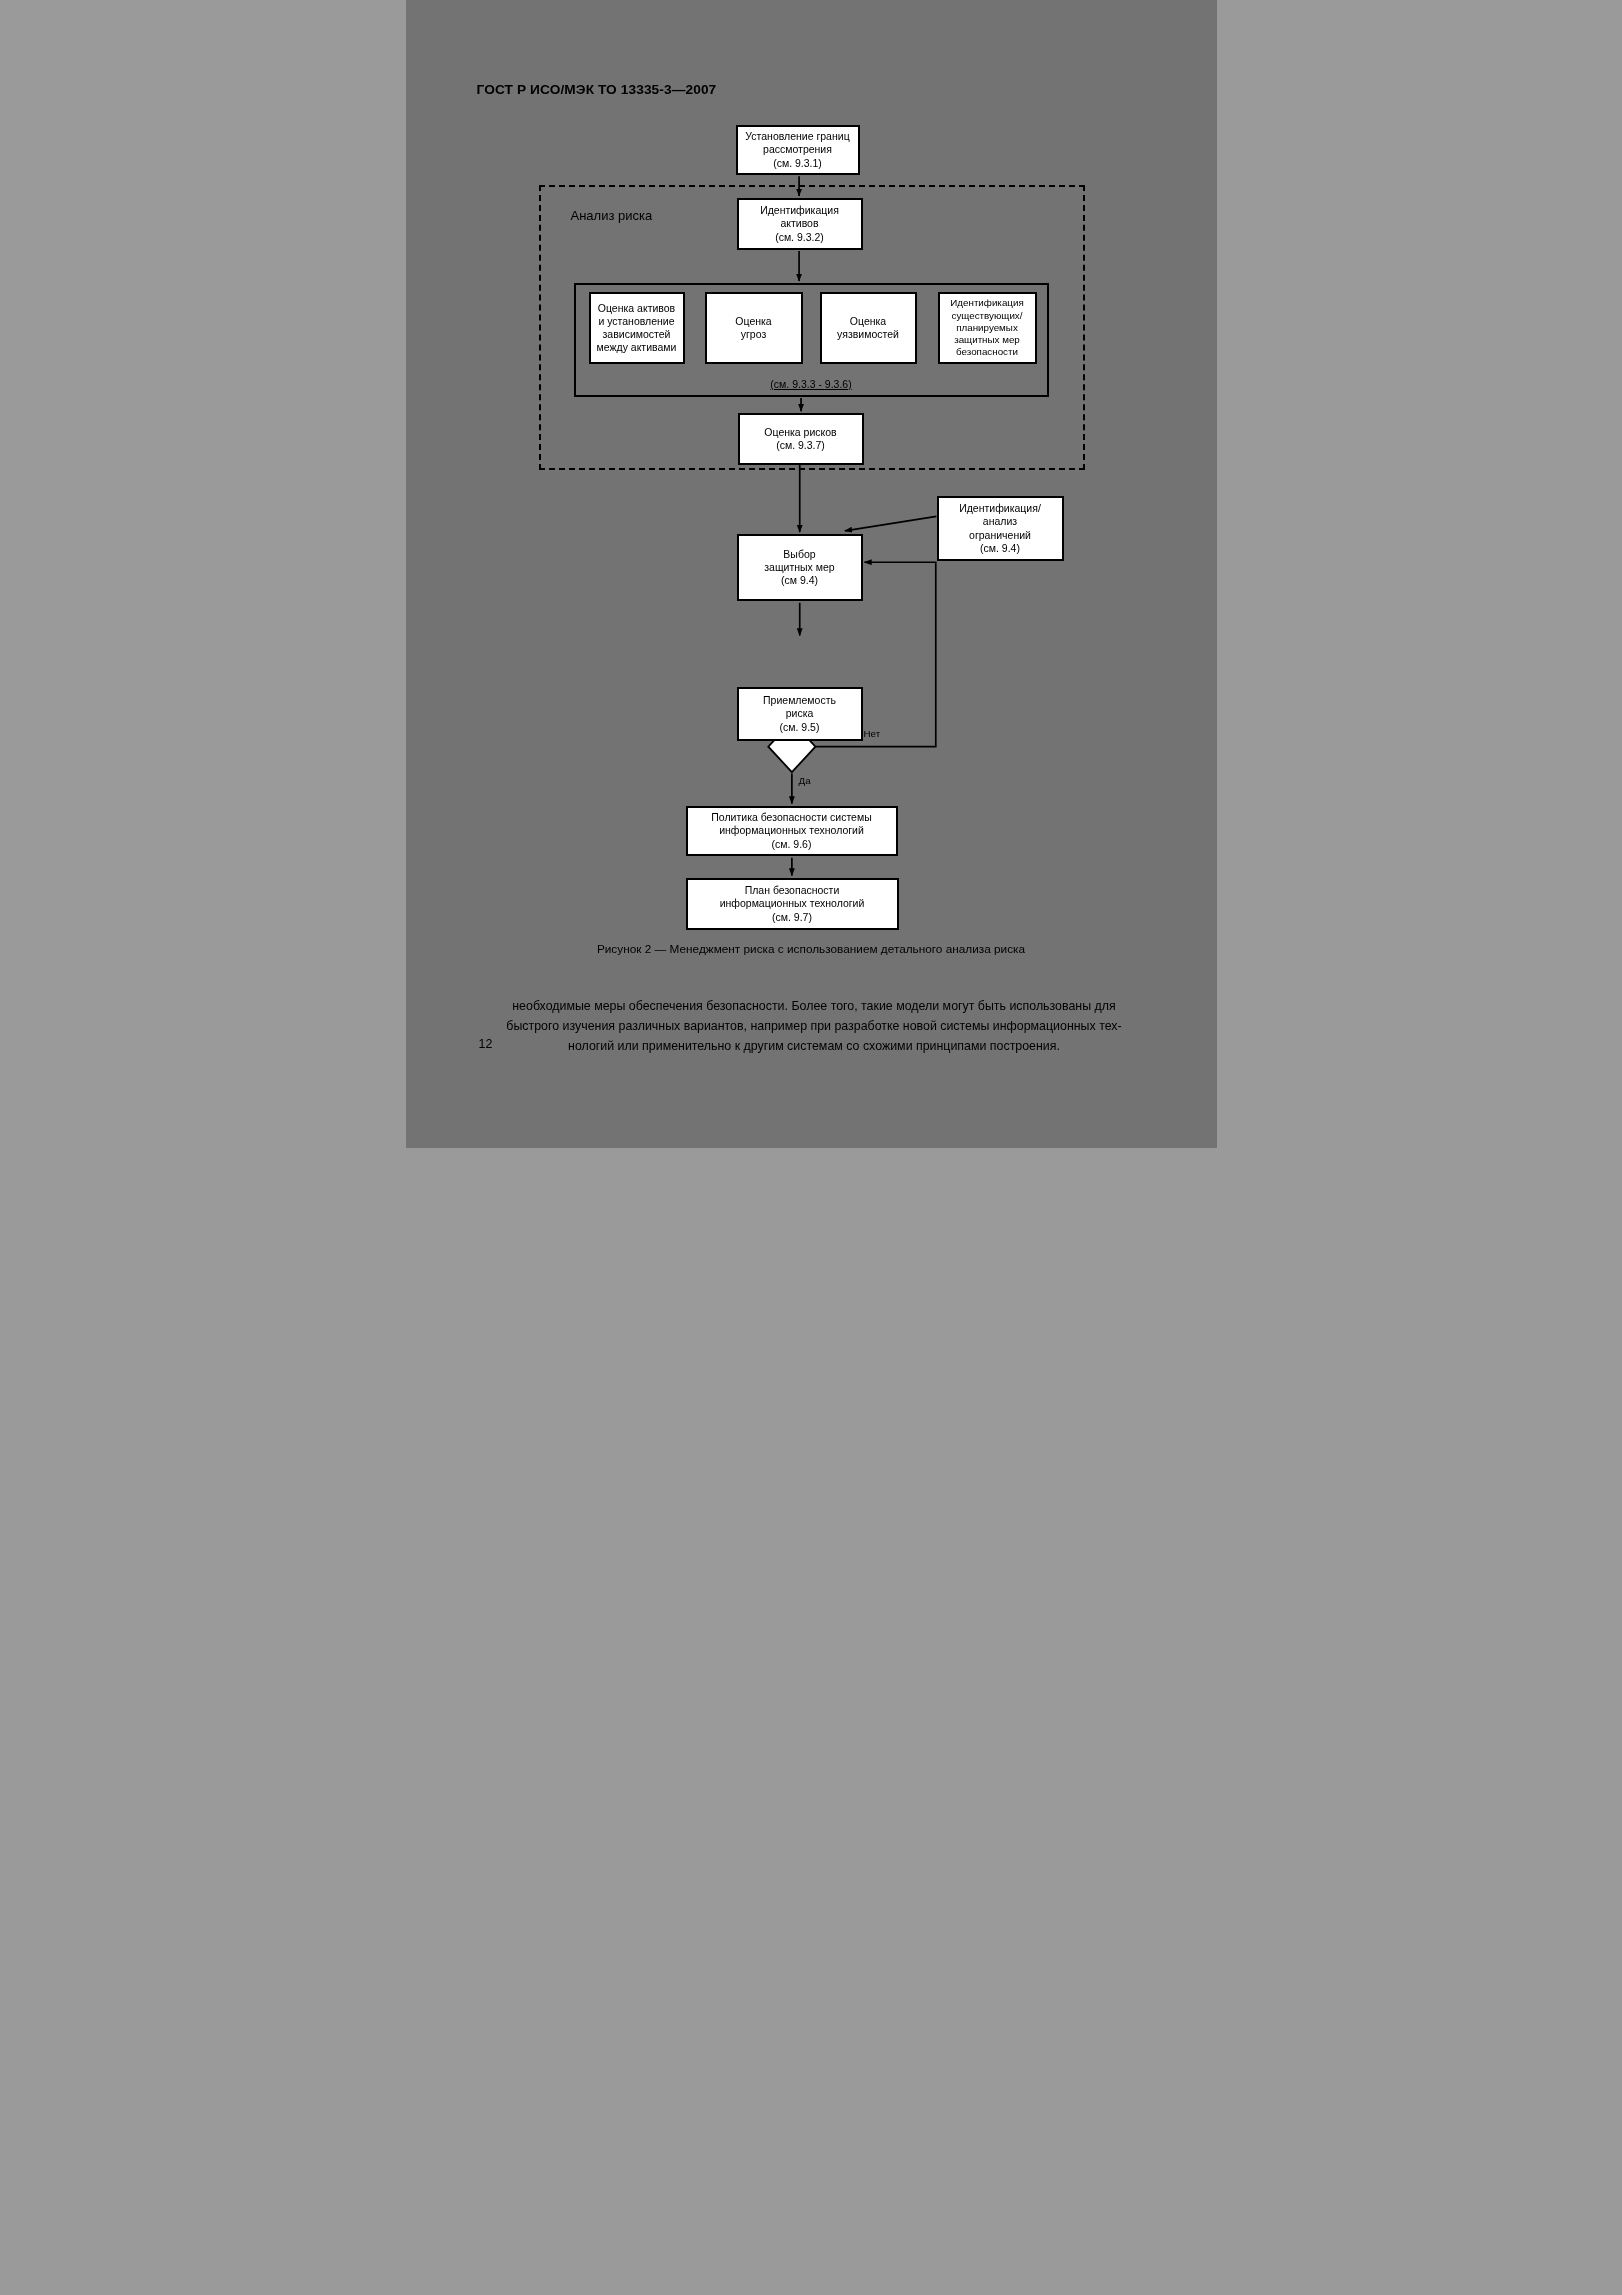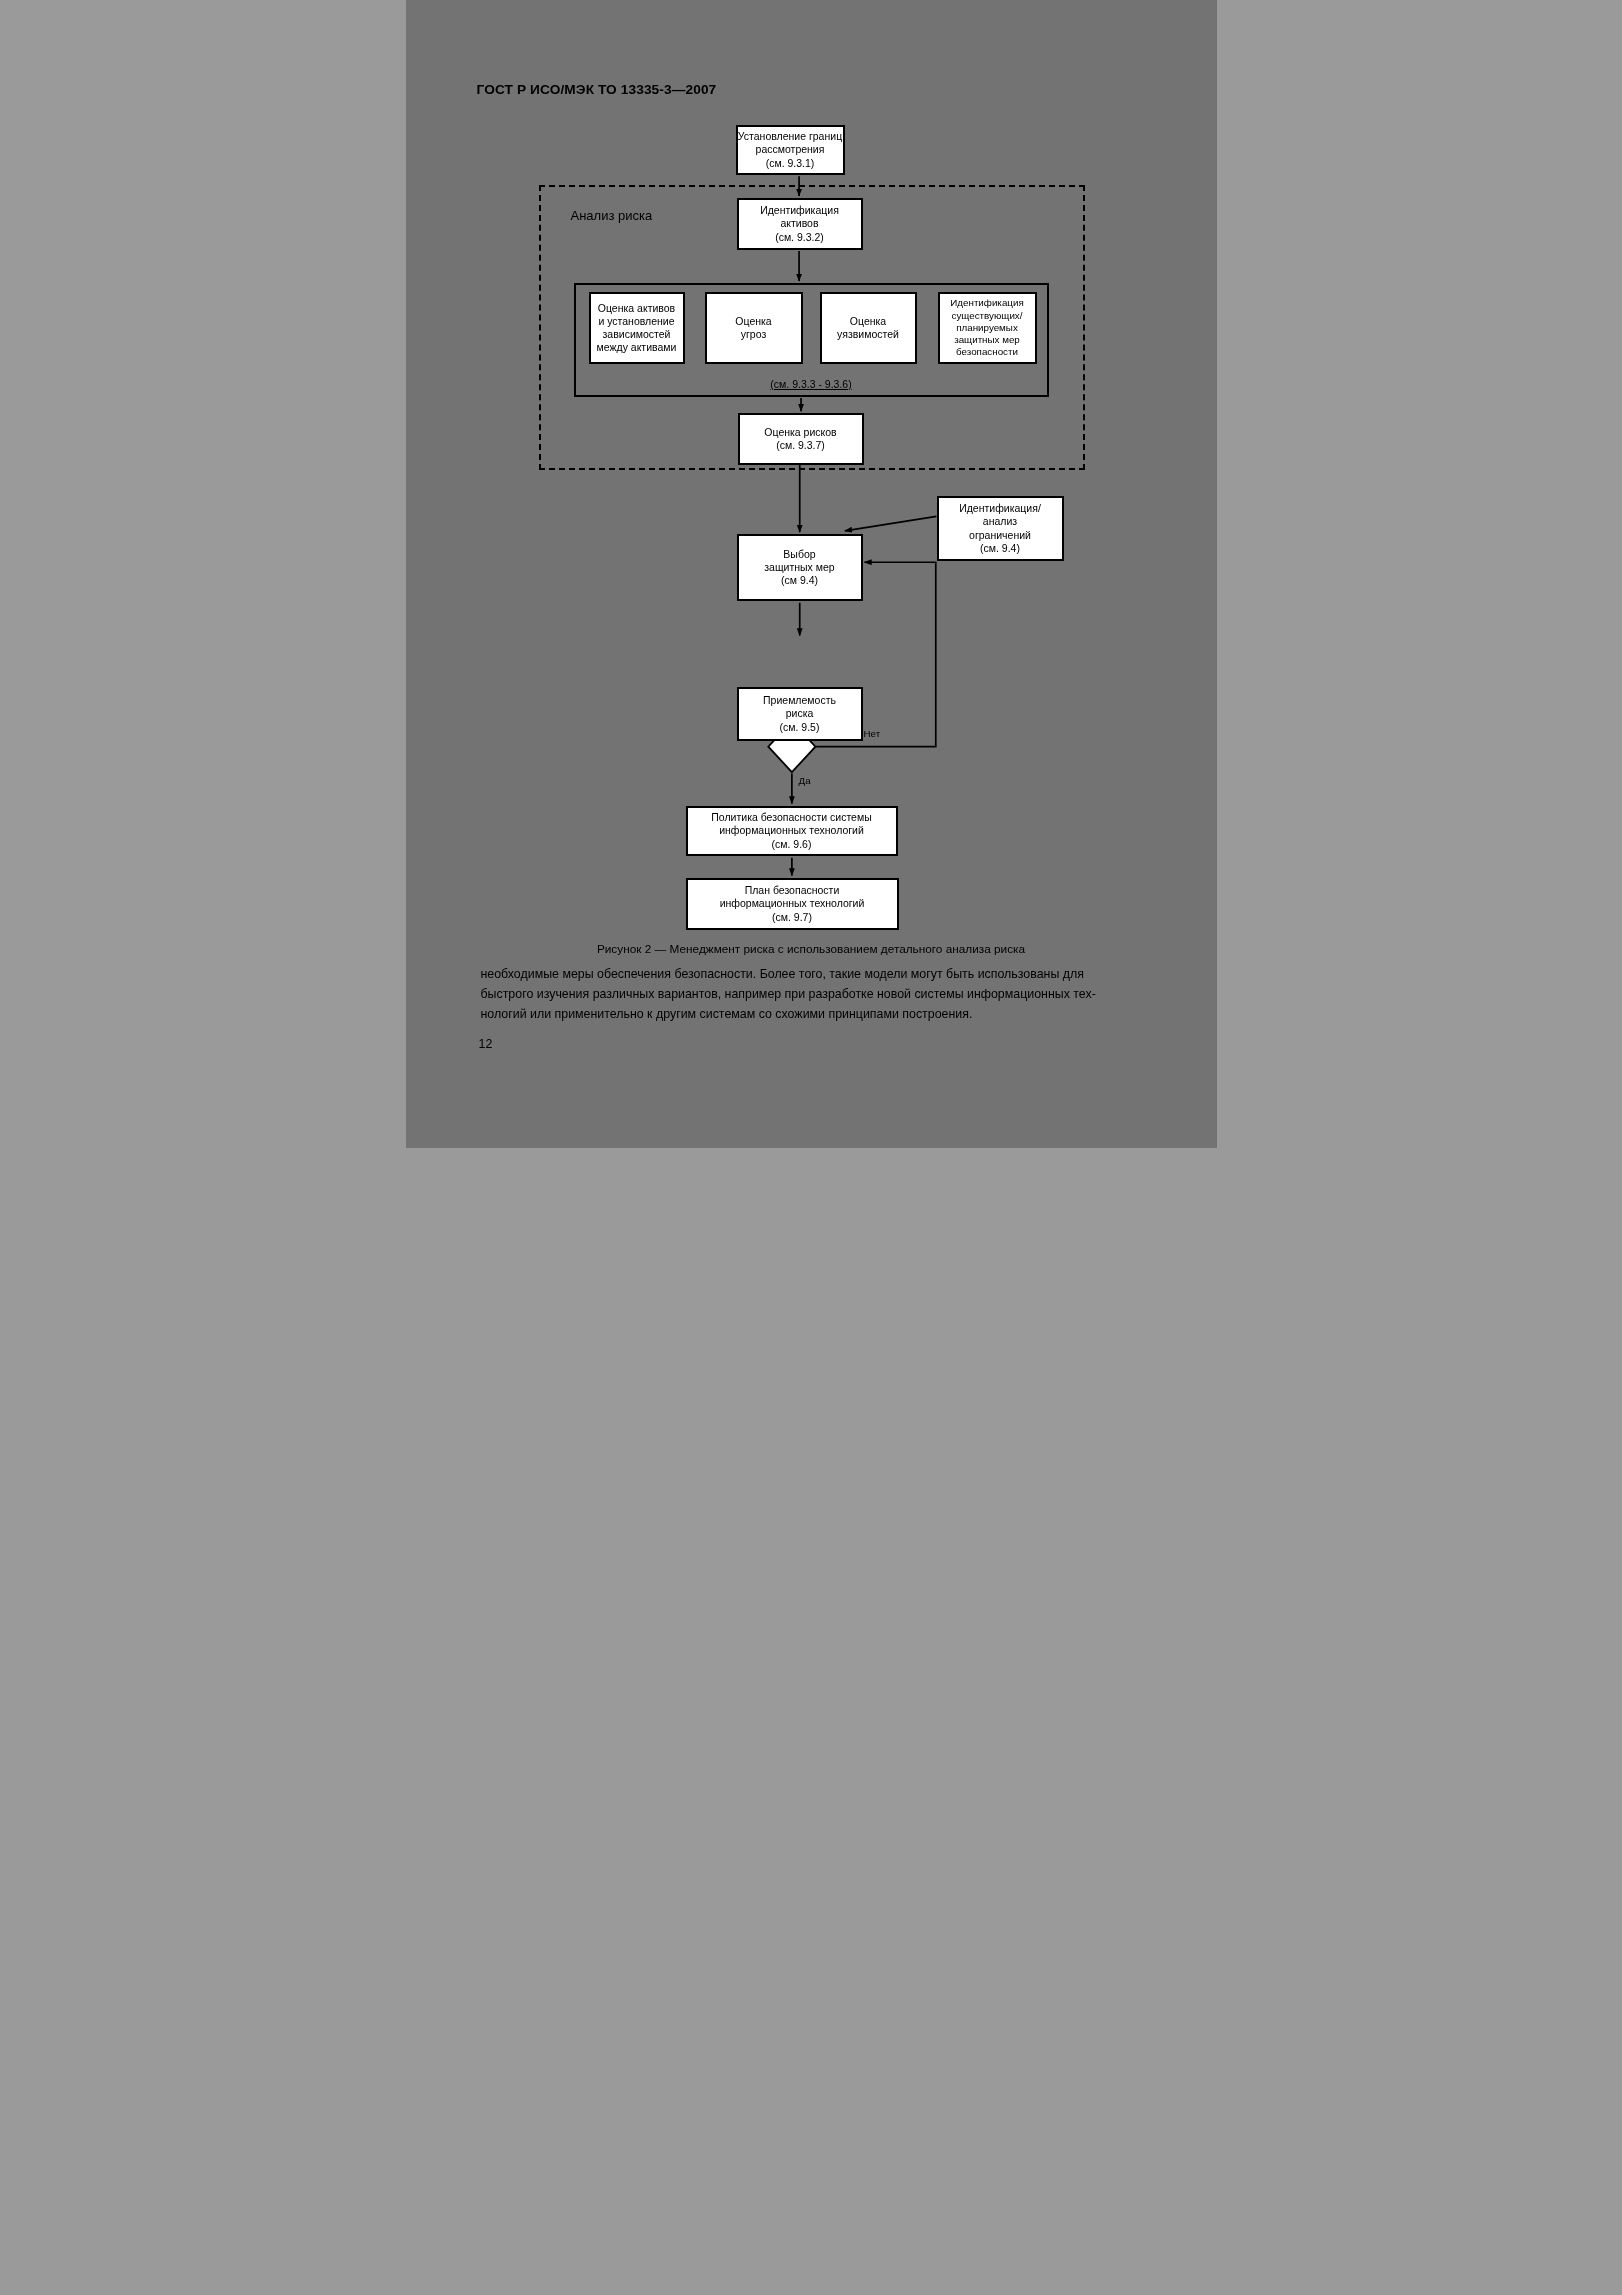--- a/index.html
+++ b/index.html
@@ -40,22 +40,22 @@
   .region-label{font-size:13px;}
   .edge-label{font-size:9.8px;}
   .group-ref{
     position:absolute;z-index:3;text-align:center;font-size:10.5px;
   }
   .caption{
     position:absolute;left:0;top:942px;width:100%;
     text-align:center;font-size:11.8px;z-index:2;
   }
   .body-text{
-    position:absolute;left:75px;top:964px;width:667px;
-    font-size:12.4px;line-height:1.62;white-space:pre-line;z-index:2;
+    position:absolute;left:75px;top:996px;width:667px;
+    font-size:12.4px;line-height:1.62;white-space:pre-line;z-index:2;text-align:center;
   }
   .page-number{
     position:absolute;left:73px;top:1037px;font-size:12.4px;z-index:2;
   }
 </style>
 </head>
 <body>
 
 <div class="page">
 
@@ -78,21 +78,21 @@
       <path d="M590,1060 L590,1098" marker-end="url(#arrow)"></path>
       <path d="M590,1182 L590,1228" marker-end="url(#arrow)"></path>
       <path d="M590,1311 L590,1338" marker-end="url(#arrow)"></path>
       <polygon points="590,1102 626,1141 590,1180 554,1141" fill="#fff" stroke-width="2.8"></polygon>
     </g>
   </svg>
 
   <div class="dashed-box" style="left:133px;top:185px;width:546px;height:285px;"></div>
   <div class="float-label region-label" style="left:165px;top:208px;">Анализ риска</div>
 
-  <div class="node" style="left:330px;top:125px;width:109px;height:50px;">Установление границ
+  <div class="node" style="left:330px;top:125px;width:124px;height:50px;">Установление границ
 рассмотрения
 (см. 9.3.1)</div>
 
   <div class="node" style="left:331px;top:198px;width:126px;height:52px;">Идентификация
 активов
 (см. 9.3.2)</div>
 
   <div class="container-box" style="left:168px;top:283px;width:475px;height:114px;"></div>
 
   <div class="node" style="left:183px;top:292px;width:96px;height:72px;">Оценка активов

